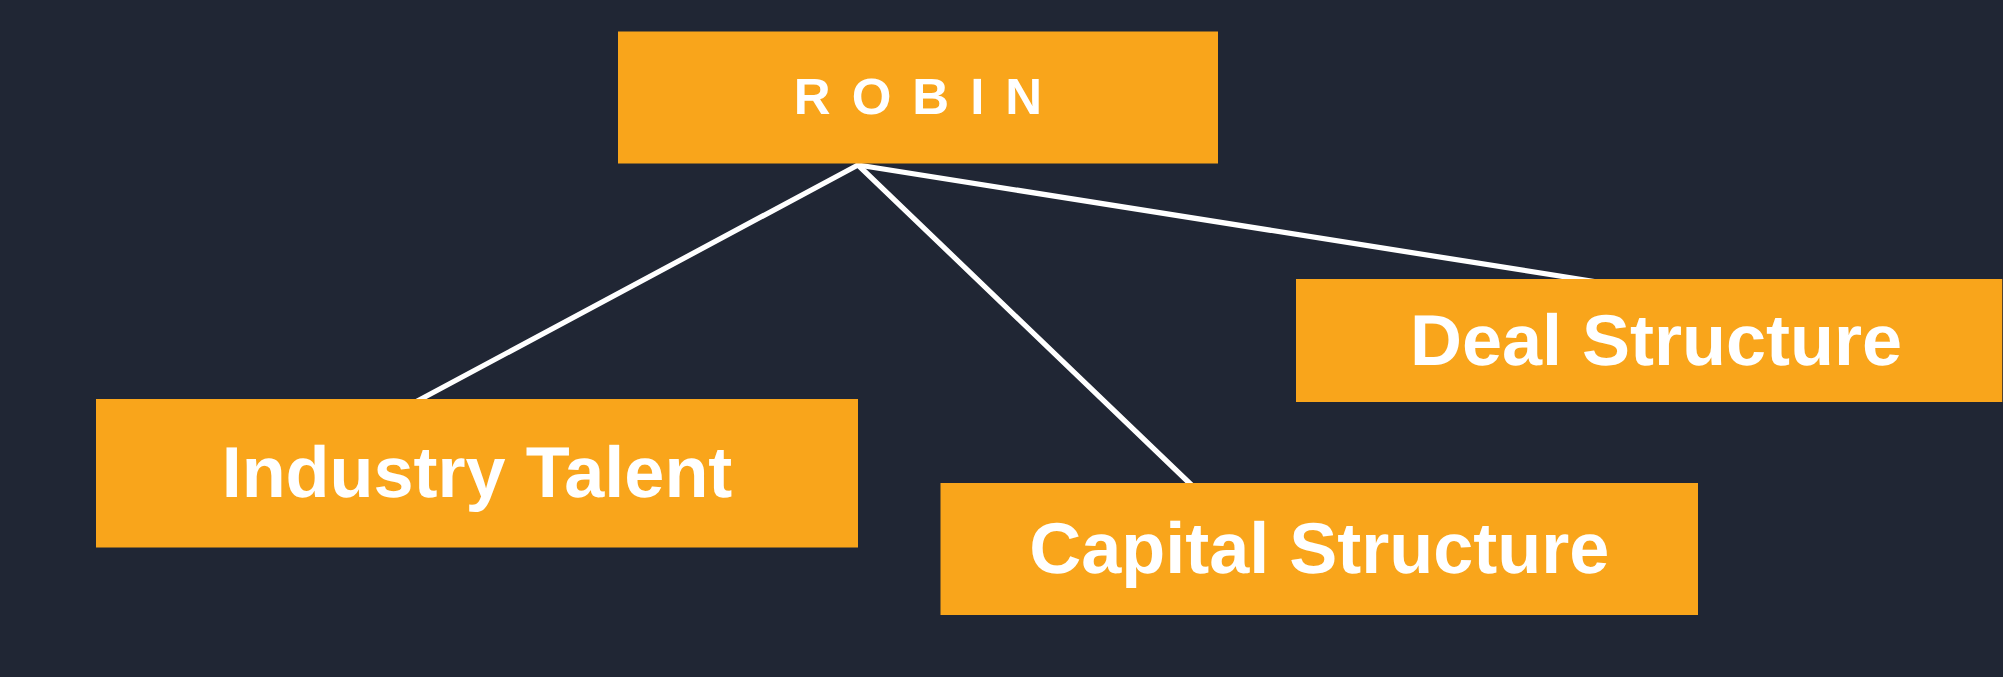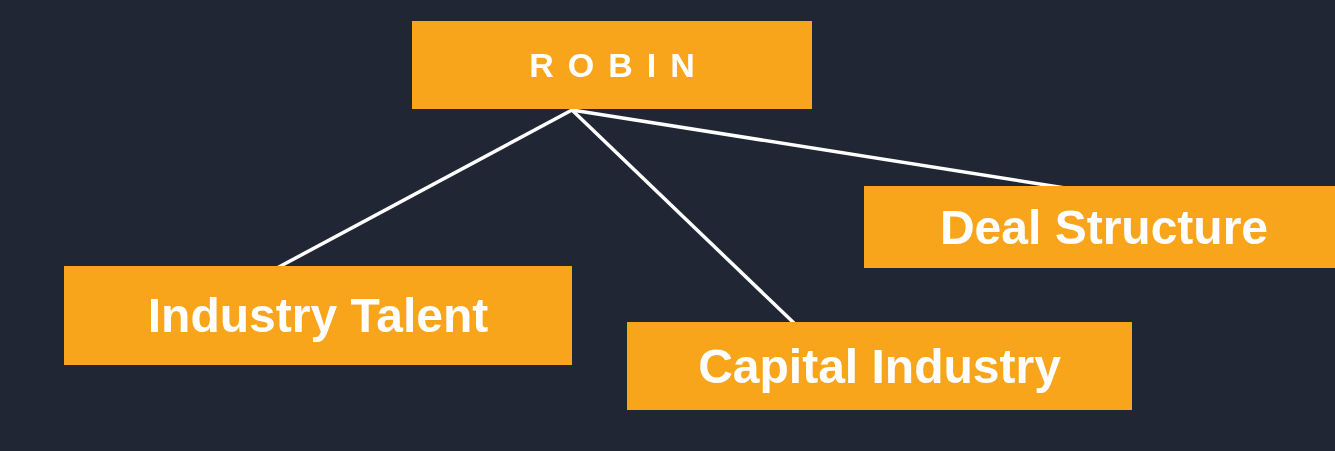--- a/index.html
+++ b/index.html
@@ -80,20 +80,20 @@
 
   <div class="node node-root">
     <span class="label">ROBIN</span>
   </div>
 
   <div class="node node-child node-industry-talent">
     <span class="label">Industry Talent</span>
   </div>
 
   <div class="node node-child node-capital-provider">
-    <span class="label">Capital Industry</span>
+    <span class="label">Capital Structure</span>
   </div>
 
   <div class="node node-child node-deal-structure">
     <span class="label">Deal Structure</span>
   </div>
 
 </div>
 
 </body></html>

